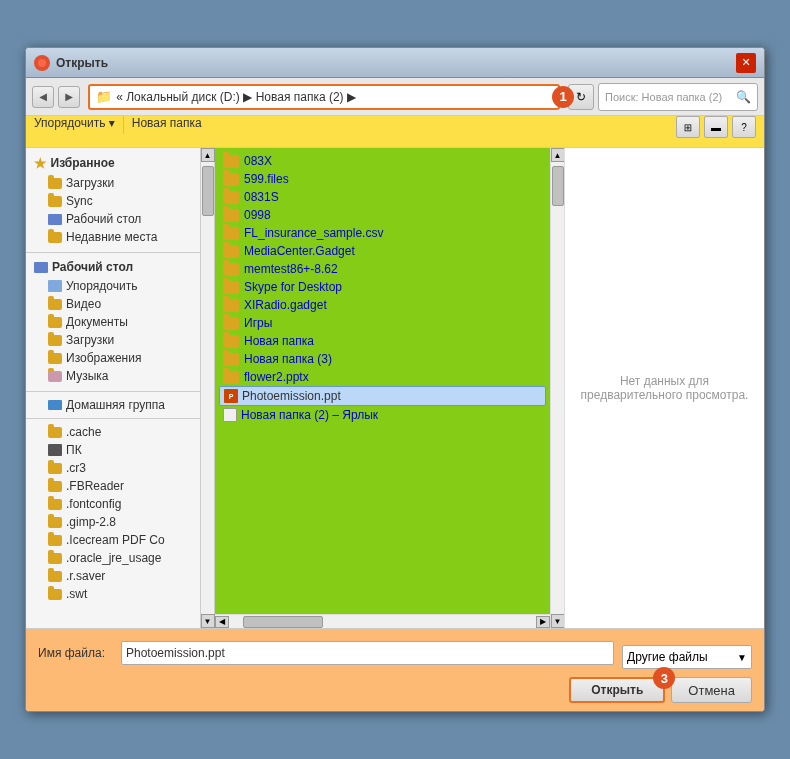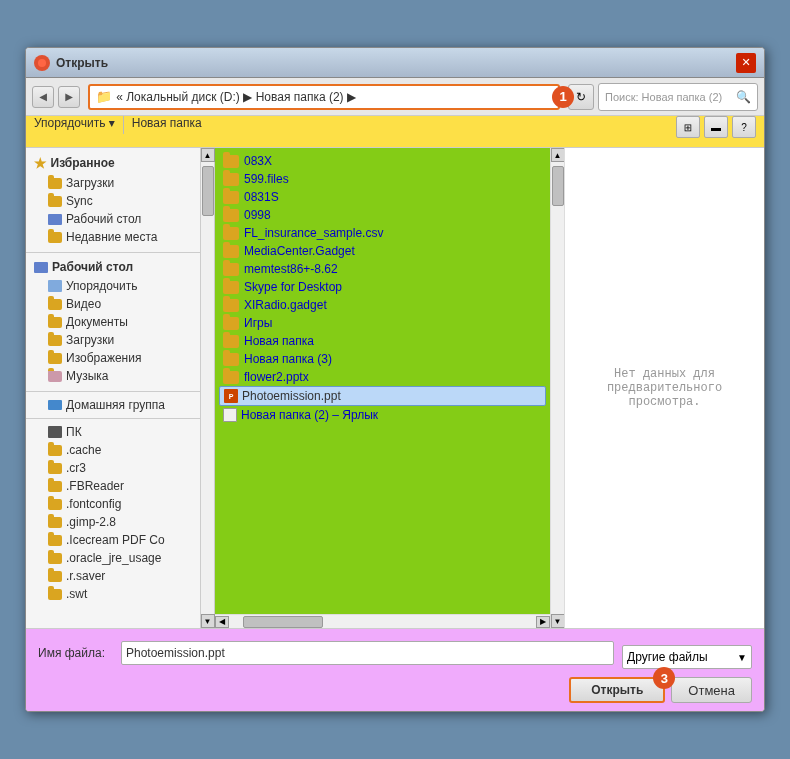--- a/index.html
+++ b/index.html
@@ -321,30 +321,29 @@
       color: #333;
     }
     .preview-area {
       width: 200px;
       background: white;
       border-left: 1px solid #ddd;
       display: flex;
       align-items: center;
       justify-content: center;
       padding: 10px;
-      font-family: Liberation Mono, monospace;
     }
     .preview-text {
       font-size: 12px;
       color: #999;
       text-align: center;
     }
     .bottom-area {
       border-top: 1px solid #ccc;
-      background: #f0abfc;
+      background: #fdba74;
       padding: 8px 12px;
     }
     .filename-row {
       display: flex;
       align-items: center;
       gap: 8px;
       margin-bottom: 8px;
     }
     .filename-label {
       font-size: 12px;
@@ -566,26 +565,26 @@
       <div class="sidebar-divider"></div>
 
       <div class="sidebar-item">
         <div class="network-icon"></div>
         <span>Домашняя группа</span>
       </div>
 
       <div class="sidebar-divider"></div>
 
       <div class="sidebar-item">
+        <div class="folder-icon-sm"></div>
+        <span>.cache</span>
+      </div>
+      <div class="sidebar-item">
         <div class="computer-icon"></div>
         <span>ПК</span>
-      </div>
-      <div class="sidebar-item">
-        <div class="folder-icon-sm"></div>
-        <span>.cache</span>
       </div>
       <div class="sidebar-item">
         <div class="folder-icon-sm"></div>
         <span>.cr3</span>
       </div>
       <div class="sidebar-item">
         <div class="folder-icon-sm"></div>
         <span>.FBReader</span>
       </div>
       <div class="sidebar-item">

